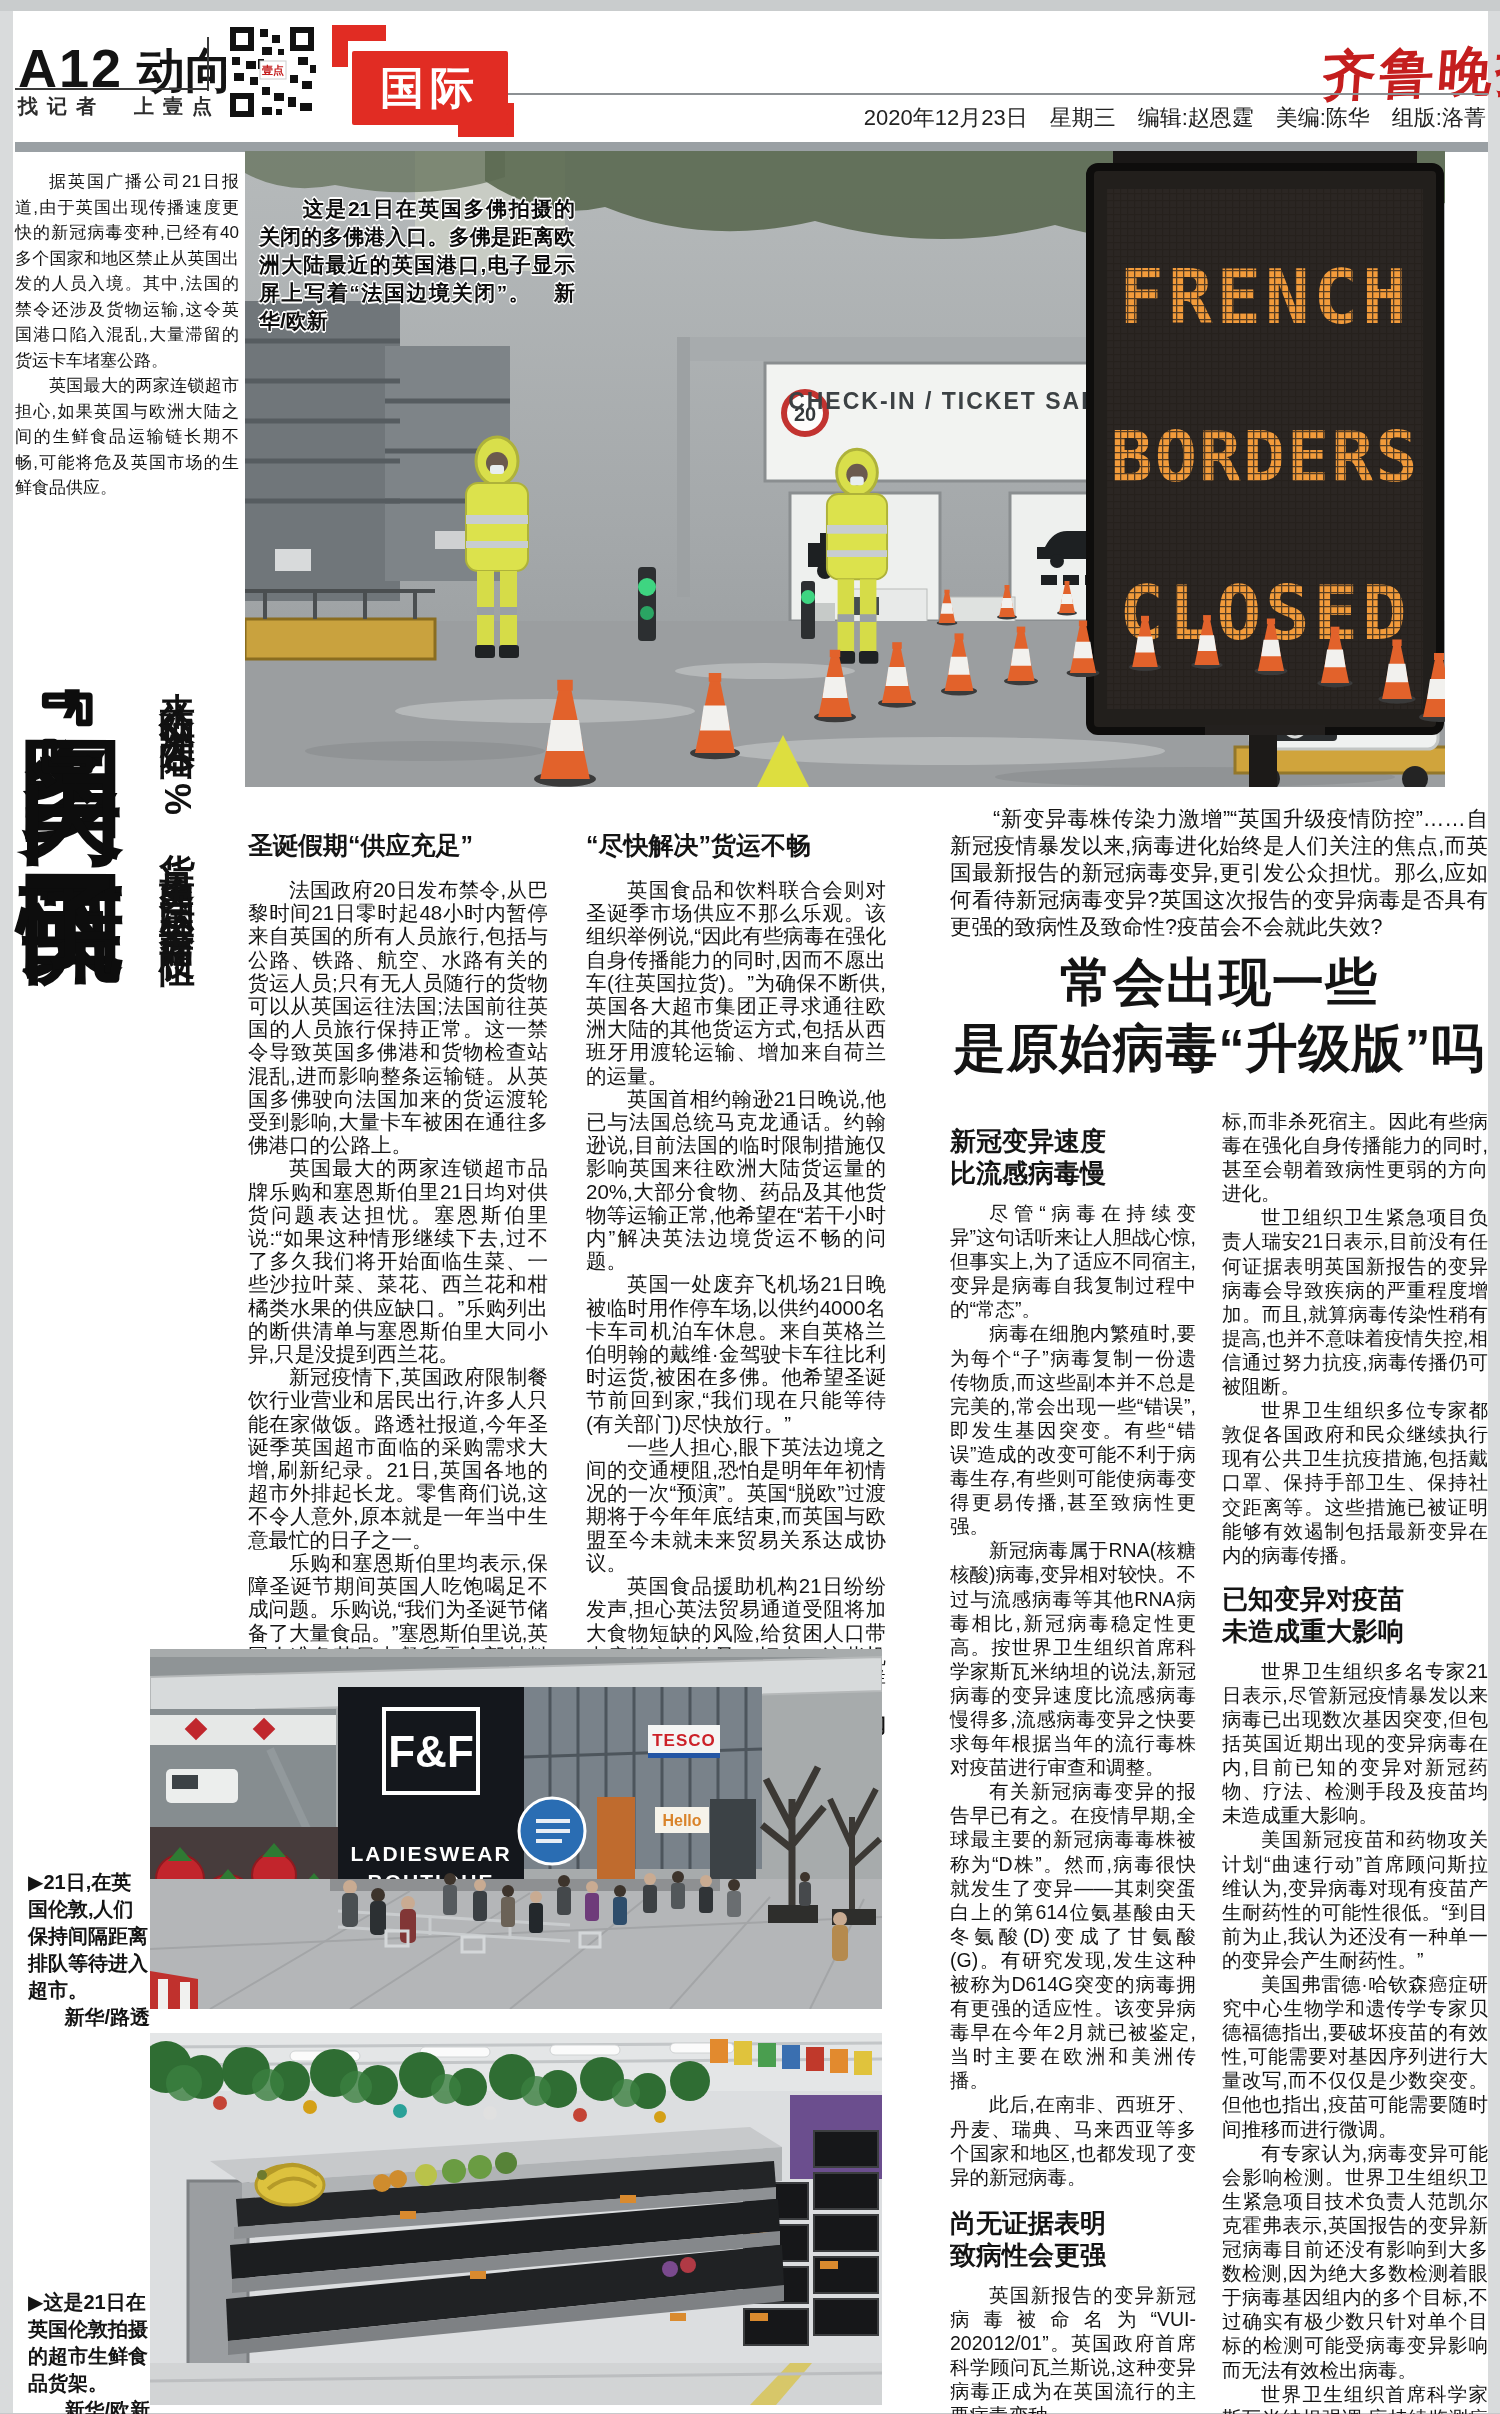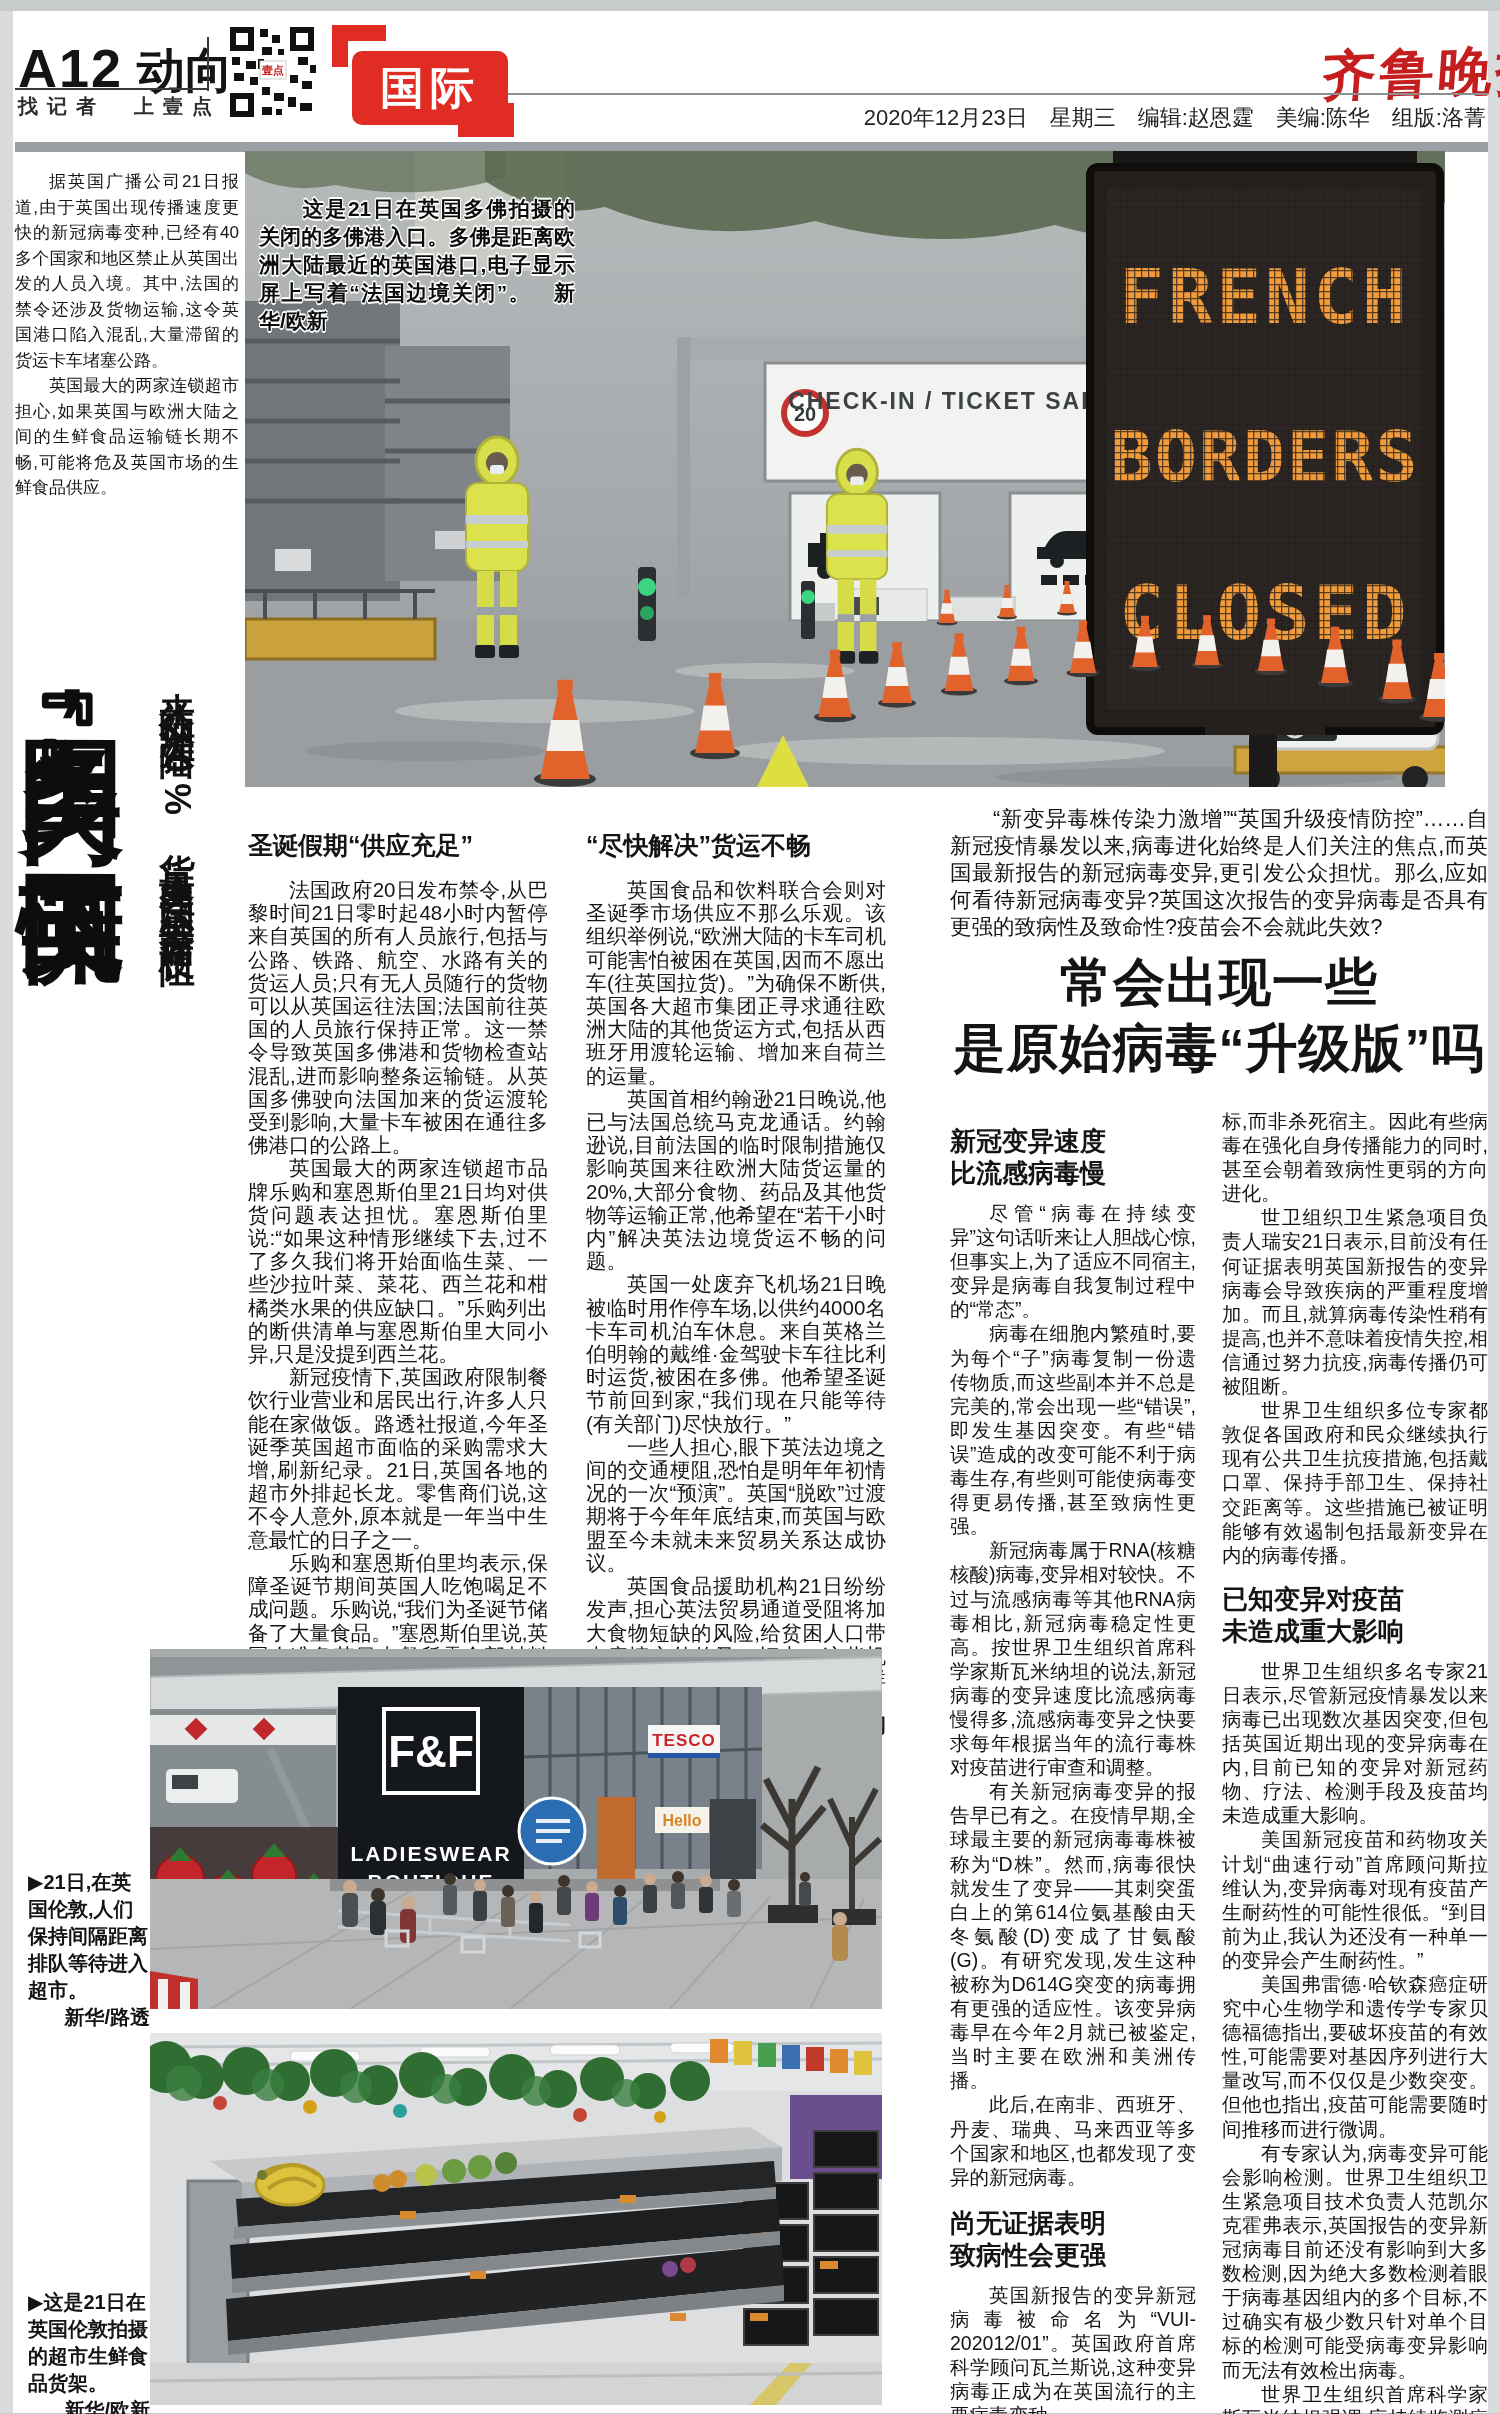--- a/index.html
+++ b/index.html
@@ -5,21 +5,21 @@
   html,body{margin:0;padding:0;background:#c9cccd;}
   body{font-family:"Liberation Sans","DejaVu Sans",sans-serif;color:#141414;}
   .page{position:relative;width:1500px;height:2414px;background:#ffffff;margin:11px auto;overflow:hidden;}
   .abs{position:absolute;}
   .edge{background:#d9dbdc;}
   
   .pageno{font-size:54px;font-weight:900;letter-spacing:2px;}
   .sect{font-size:48px;font-weight:900;margin-left:14px;}
   .mast-rule{background:#3a3a3a;}
   .slogan{font-size:20px;font-weight:700;letter-spacing:9px;color:#2e2e2e;}
-  .cat-badge{background:#e12c23;border-radius:10px;color:#fff;font-size:44px;font-weight:900;
+  .cat-badge{background:#e12c23;border-radius:2px;color:#fff;font-size:44px;font-weight:900;
              display:flex;align-items:center;justify-content:center;letter-spacing:6px;z-index:2;text-align:center;}
   .brk{z-index:1;}
   .brk-tl{border-left:16px solid #e12c23;border-top:16px solid #e12c23;}
   .brk-br{border-right:16px solid #e12c23;border-bottom:16px solid #e12c23;}
   .brand{color:#c41e1e;font-family:"Liberation Serif","DejaVu Serif",serif;font-weight:900;
          font-size:54px;letter-spacing:4px;transform:skewX(-6deg) rotate(-2deg);white-space:nowrap;}
   .dateline{font-size:22px;color:#222;text-align:right;white-space:nowrap;}
   .graybar{background:#9aa0a4;}
   .thinline{background:#8c9093;}
   
@@ -304,21 +304,21 @@
         <p>英国最大的两家连锁超市品牌乐购和塞恩斯伯里21日均对供货问题表达担忧。塞恩斯伯里说:“如果这种情形继续下去,过不了多久我们将开始面临生菜、一些沙拉叶菜、菜花、西兰花和柑橘类水果的供应缺口。”乐购列出的断供清单与塞恩斯伯里大同小异,只是没提到西兰花。</p>
         <p>新冠疫情下,英国政府限制餐饮行业营业和居民出行,许多人只能在家做饭。路透社报道,今年圣诞季英国超市面临的采购需求大增,刷新纪录。21日,英国各地的超市外排起长龙。零售商们说,这不令人意外,原本就是一年当中生意最忙的日子之一。</p>
         <p>乐购和塞恩斯伯里均表示,保障圣诞节期间英国人吃饱喝足不成问题。乐购说,“我们为圣诞节储备了大量食品。”塞恩斯伯里说,英国人准备节日大餐所需全部材料都已运抵英国国内,供应充足。</p>
       </div>
   </div>
 
   <div class="abs" style="left:586px;top:818px;width:300px;">
     <h3 class="colhead">“尽快解决”货运不畅</h3>
     <div class="bodytext s1col">
 
-    <p>英国食品和饮料联合会则对圣诞季市场供应不那么乐观。该组织举例说,“欧洲大陆的卡车司机可能害怕被困在英国,因而不愿出车(往英国拉货)。”为确保不断供,英国各大超市集团正寻求通往欧洲大陆的其他货运方式,包括从西班牙用渡轮运输、增加来自荷兰的运量。</p>
+    <p>英国食品和饮料联合会则对圣诞季市场供应不那么乐观。该组织举例说,“因此有些病毒在强化自身传播能力的同时,因而不愿出车(往英国拉货)。”为确保不断供,英国各大超市集团正寻求通往欧洲大陆的其他货运方式,包括从西班牙用渡轮运输、增加来自荷兰的运量。</p>
         <p>英国首相约翰逊21日晚说,他已与法国总统马克龙通话。约翰逊说,目前法国的临时限制措施仅影响英国来往欧洲大陆货运量的20%,大部分食物、药品及其他货物等运输正常,他希望在“若干小时内”解决英法边境货运不畅的问题。</p>
         <p>英国一处废弃飞机场21日晚被临时用作停车场,以供约4000名卡车司机泊车休息。来自英格兰伯明翰的戴维·金驾驶卡车往比利时运货,被困在多佛。他希望圣诞节前回到家,“我们现在只能等待(有关部门)尽快放行。”</p>
         <p>一些人担心,眼下英法边境之间的交通梗阻,恐怕是明年年初情况的一次“预演”。英国“脱欧”过渡期将于今年年底结束,而英国与欧盟至今未就未来贸易关系达成协议。</p>
         <p>英国食品援助机构21日纷纷发声,担心英法贸易通道受阻将加大食物短缺的风险,给贫困人口带来疫情之外的又一打击。这些机构呼吁英国政府尽快向相关人群提供更多支持。</p>
       </div>
     <div class="byline s1col">据新华社、央视新闻</div>
   </div>
 
   <div class="abs s2intro" style="left:950px;top:795px;width:538px;">“新变异毒株传染力激增”“英国升级疫情防控”……自新冠疫情暴发以来,病毒进化始终是人们关注的焦点,而英国最新报告的新冠病毒变异,更引发公众担忧。那么,应如何看待新冠病毒变异?英国这次报告的变异病毒是否具有更强的致病性及致命性?疫苗会不会就此失效?</div>
   <div class="abs" style="left:950px;top:938px;width:538px;">

